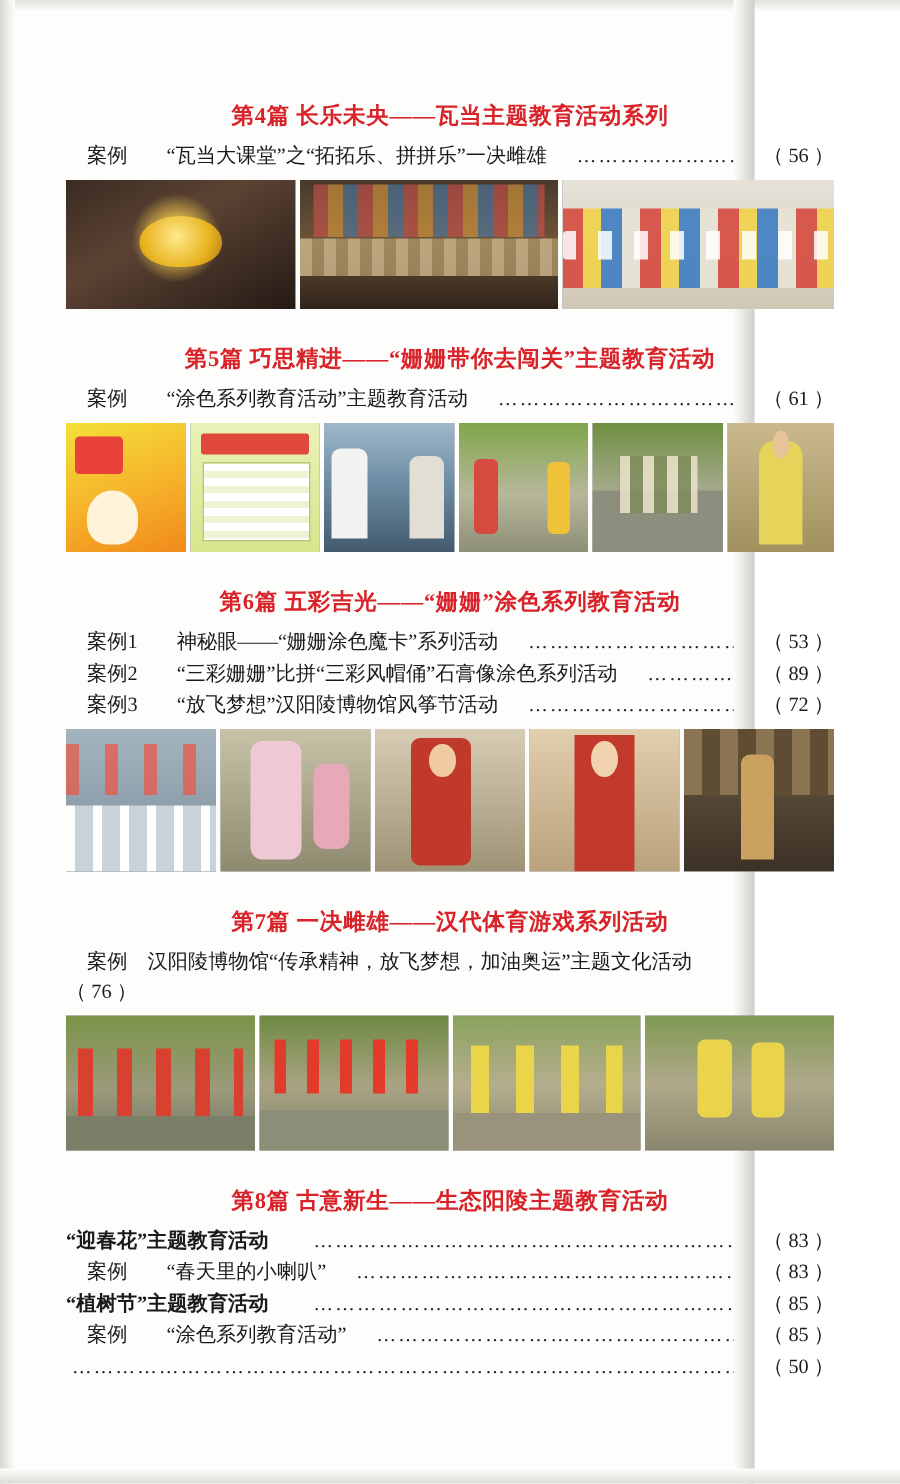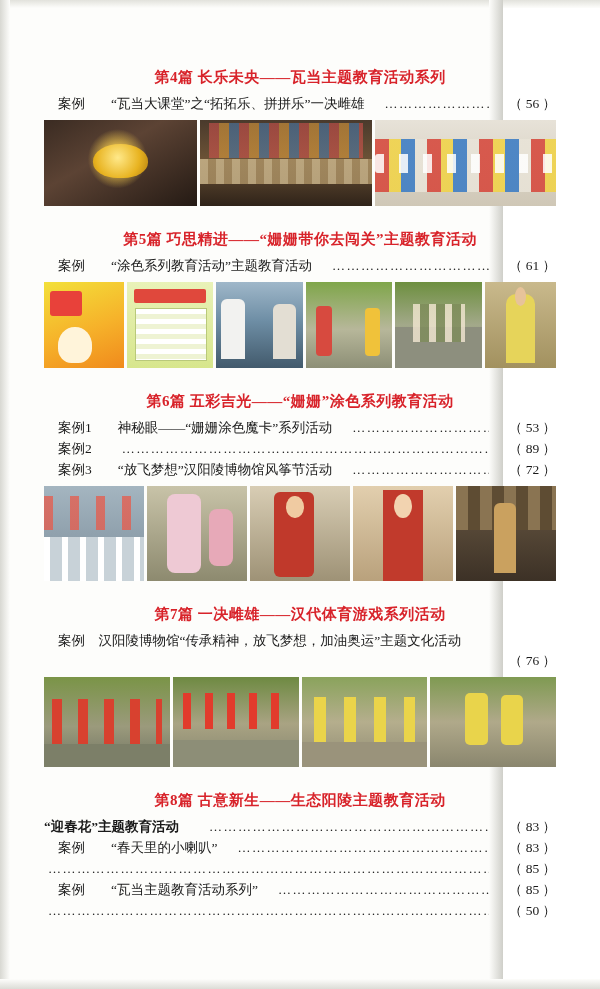--- a/index.html
+++ b/index.html
@@ -101,21 +101,20 @@
     font-size: 13.5px;
     min-width: 46px;
     text-align: right;
   }
   .entry.wrap {
     display: block;
     white-space: nowrap;
   }
   .entry.wrap .pg-right {
     display: block;
-    text-align: right;
     font-size: 13.5px;
     margin-top: 2px;
   }
   .photo-row {
     display: flex;
     gap: 3px;
     margin: 7px 0 4px 0;
   }
   .photo {
     position: relative;
@@ -478,20 +477,21 @@
     <div class="section">
       <div class="sec-title">第6篇  五彩吉光——“姗姗”涂色系列教育活动</div>
       <div class="entry">
         <span class="lbl">案例1</span>
         <span class="txt">神秘眼——“姗姗涂色魔卡”系列活动</span>
         <span class="dots">…………………………………………………………………………………………………………</span>
         <span class="pg">（ 53 ）</span>
       </div>
       <div class="entry">
         <span class="lbl">案例2</span>
+        <span class="txt">“三彩姗姗”比拼“三彩风帽俑”石膏像涂色系列活动</span>
         <span class="dots">…………………………………………………………………………………………………………</span>
         <span class="pg">（ 89 ）</span>
       </div>
       <div class="entry">
         <span class="lbl">案例3</span>
         <span class="txt">“放飞梦想”汉阳陵博物馆风筝节活动</span>
         <span class="dots">…………………………………………………………………………………………………………</span>
         <span class="pg">（ 72 ）</span>
       </div>
       <div class="photo-row">
@@ -547,26 +547,27 @@
         <span class="dots">…………………………………………………………………………………………………………</span>
         <span class="pg">（ 83 ）</span>
       </div>
       <div class="entry">
         <span class="lbl">案例</span>
         <span class="txt">“春天里的小喇叭”</span>
         <span class="dots">…………………………………………………………………………………………………………</span>
         <span class="pg">（ 83 ）</span>
       </div>
       <div class="entry">
+        <span class="lbl bold">“植树节”主题教育活动</span>
         <span class="dots">…………………………………………………………………………………………………………</span>
         <span class="pg">（ 85 ）</span>
       </div>
       <div class="entry">
         <span class="lbl">案例</span>
-        <span class="txt">“瓦当主题教育活动系列”</span>
+        <span class="txt">“涂色系列教育活动”</span>
         <span class="dots">…………………………………………………………………………………………………………</span>
         <span class="pg">（ 85 ）</span>
       </div>
       <div class="entry">
         <span class="dots">…………………………………………………………………………………………………………</span>
         <span class="pg">（ 50 ）</span>
       </div>
     </div>
 
   </div>

